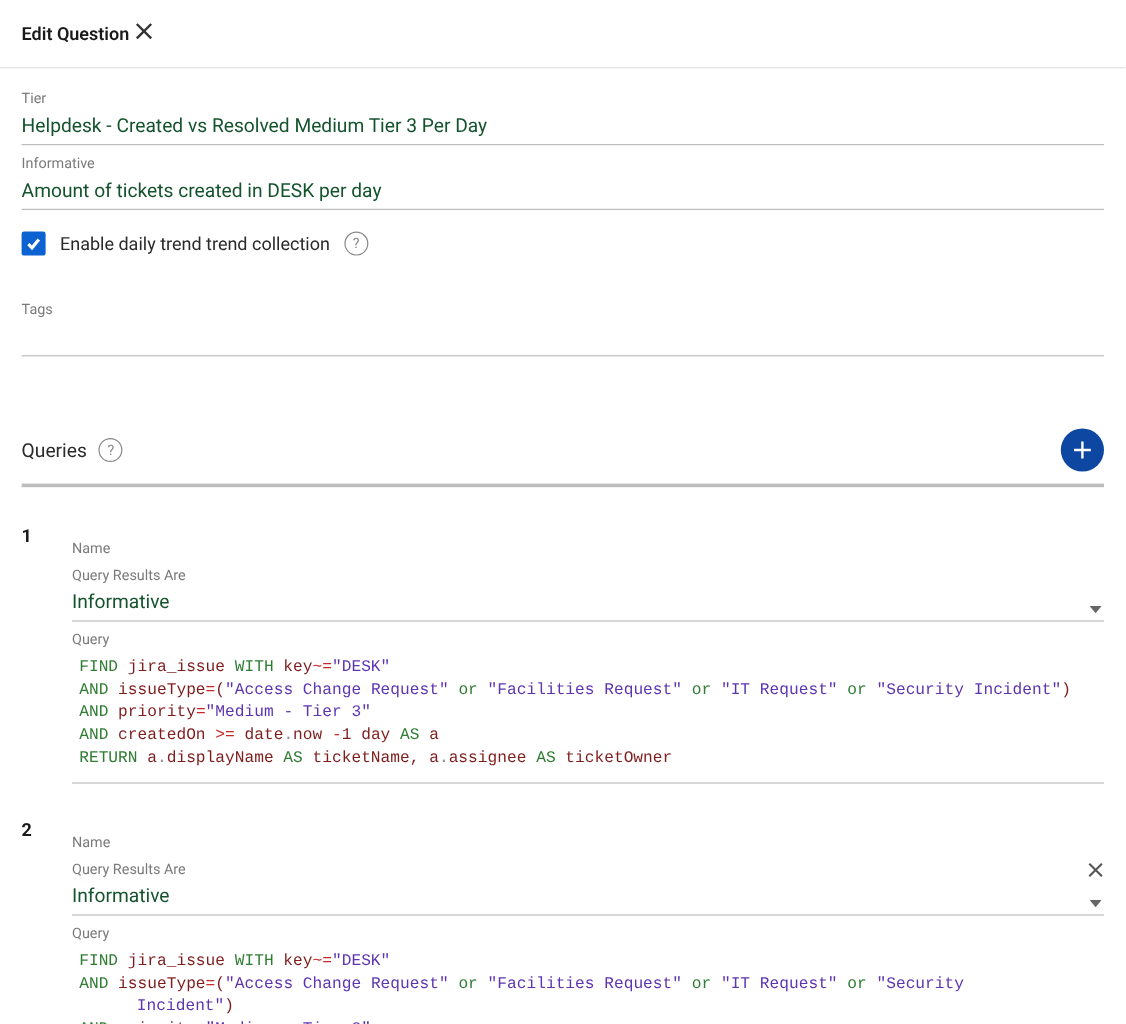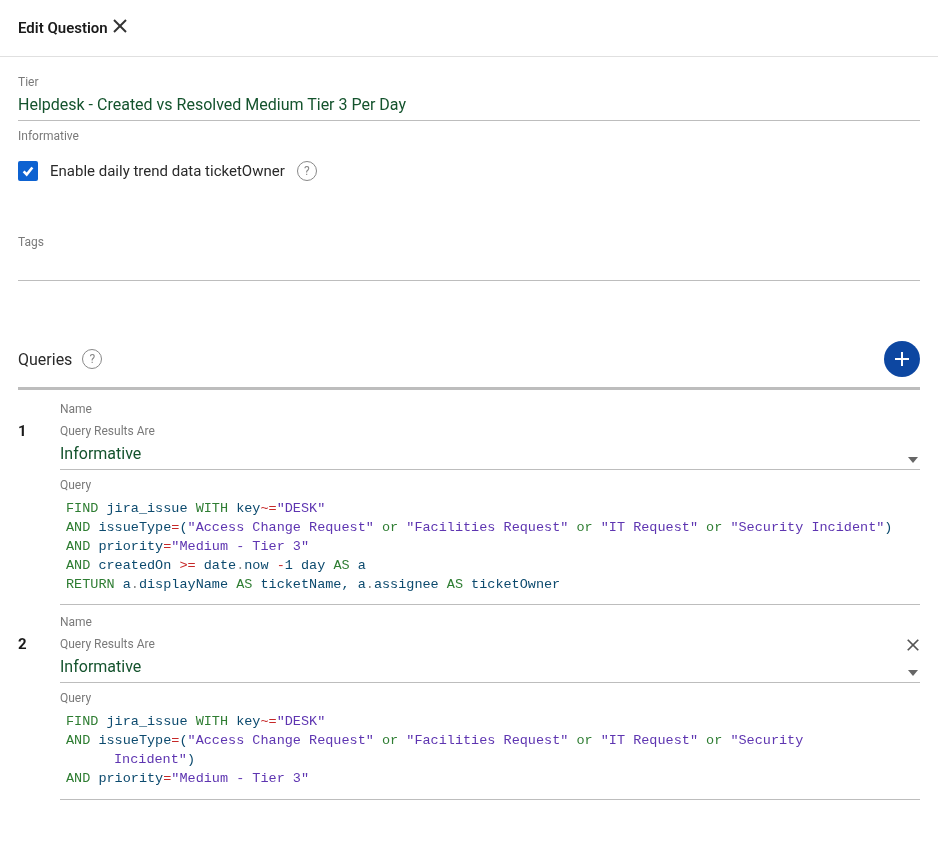--- a/index.html
+++ b/index.html
@@ -73,21 +73,21 @@
     border: 1.5px solid #888;
     border-radius: 50%;
     display: flex;
     align-items: center;
     justify-content: center;
     font-size: 12px;
     color: #888;
     cursor: pointer;
   }
   .tags-field {
-    margin-top: 54px;
+    margin-top: 38px;
   }
   .section-header {
     display: flex;
     align-items: center;
     justify-content: space-between;
     margin-top: 60px;
     padding-bottom: 10px;
   }
   .section-left {
     display: flex;
@@ -123,20 +123,21 @@
   .query-num {
     font-size: 15px;
     font-weight: 700;
     color: #1a1a1a;
     padding-top: 20px;
     min-width: 12px;
   }
   .query-body {
     flex: 1;
     position: relative;
+    margin-top: 32px;
   }
   .select-row {
     position: relative;
   }
   .select-arrow {
     position: absolute;
     right: 2px;
     top: 8px;
     pointer-events: none;
   }
@@ -153,21 +154,21 @@
     font-size: 13.5px;
     line-height: 1.4;
     padding: 6px 0 10px 6px;
     border-bottom: 1px solid #bdbdbd;
     white-space: pre;
     overflow-x: auto;
   }
   .kw { color: #2e7d32; text-align: right; }
   .str { color: #5e35b1; }
   .op { color: #c62828; }
-  .ident { color: #0c4a6e; }
+  .ident { color: #7f1d1d; }
   .dot { color: #888; }
   .code-line { display: block; }
   .code-line.indent { padding-left: 48px; }
 </style>
 </head>
 <body>
 
 <div class="header">
   <div class="header-title">Edit Question</div>
   <div class="close-btn">
@@ -180,29 +181,30 @@
 
 <div class="body">
 
   <div class="field">
     <label class="field-label">Tier</label>
     <input class="field-input" value="Helpdesk - Created vs Resolved Medium Tier 3 Per Day" style="">
   </div>
 
   <div class="field">
     <label class="field-label">Informative</label>
+    <input class="field-input" value="Amount of tickets created in DESK per day" style="">
   </div>
 
   <div class="checkbox-row">
     <div class="checkbox">
       <svg viewBox="0 0 16 16">
           <polyline points="3,8.5 6.5,12 13,4"></polyline>
         </svg>
     </div>
-    <span class="checkbox-label">Enable daily trend data ticketOwner</span>
+    <span class="checkbox-label">Enable daily trend trend collection</span>
     <div class="help-icon">
       <span>?</span>
     </div>
   </div>
 
   <div class="field tags-field">
     <label class="field-label">Tags</label>
     <input class="field-input" value="" style="">
   </div>
 

